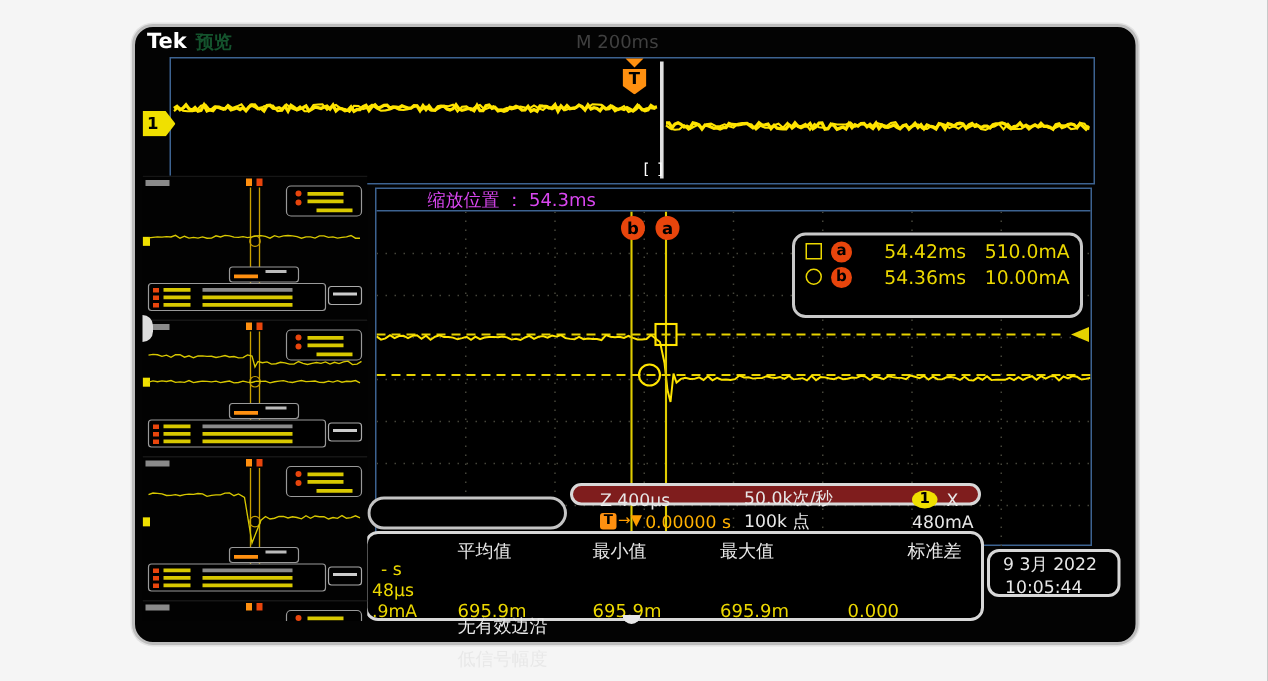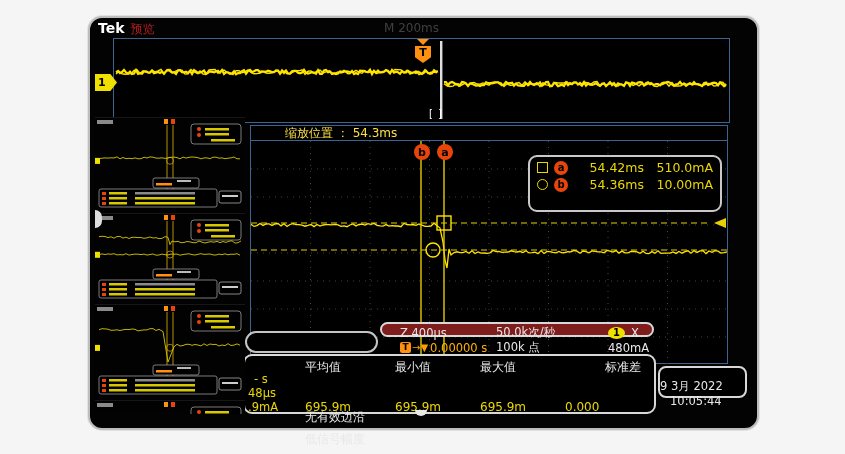--- a/index.html
+++ b/index.html
@@ -1,29 +1,29 @@
 <!DOCTYPE html>
 <html><head>
 <meta charset="utf-8">
 <style>
   html,body{margin:0;padding:0;background:#f5f5f5;font-family:"DejaVu Sans","Liberation Sans",sans-serif;}
   #stage{position:relative;width:845px;height:454px;background:#f5f5f5;overflow:hidden;}
   .abs{position:absolute;}
   #bezel{left:88px;top:16px;width:667px;height:410px;background:#030303;border:2px solid #bdbdbd;border-radius:14px;box-shadow:0 0 0 1px #e2e2e2;}
   .whitetxt{color:#404040;font-size:12px;white-space:nowrap;}
   #logo{left:98px;top:20px;color:#fff;font-size:14px;font-weight:bold;letter-spacing:0;}
-  #logo .mode{font-weight:normal;font-size:12px;color:#b91c1c;margin-left:6px;}
+  #logo .mode{font-weight:bold;font-size:12px;color:#14532d;margin-left:6px;}
   #m-timebase{left:384px;top:21px;}
   #overview{left:113px;top:38px;width:615px;height:83px;border:1px solid #3d6391;background:#000;}
   #ch1-tag{left:95px;top:74px;width:19px;height:17px;background:#f0e000;clip-path:polygon(0 0,70% 0,100% 50%,70% 100%,0 100%);color:#000;font-size:11px;font-weight:bold;text-align:left;padding-left:3px;line-height:17px;z-index:3;}
   #trig-triangle{left:417px;top:39px;width:0;height:0;border-left:6px solid transparent;border-right:6px solid transparent;border-top:6px solid #ff9010;}
   #trig-flag{left:415px;top:46px;width:16px;height:17px;background:#ff9010;clip-path:polygon(0 0,100% 0,100% 66%,50% 100%,0 66%);color:#000;font-weight:bold;font-size:11px;text-align:center;line-height:14px;}
   #zoom-bracket{left:429px;top:108px;color:#fff;font-size:10px;letter-spacing:1px;}
   #mainwin{left:250px;top:125px;width:478px;height:239px;border:1px solid #3d6391;background:#000;box-sizing:border-box;}
-  #mainwin-title{height:14px;border-bottom:1px solid #3d6391;color:#fde047;font-size:12px;padding-left:34px;line-height:14px;}
+  #mainwin-title{height:14px;border-bottom:1px solid #3d6391;color:#d946ef;font-size:12px;padding-left:34px;line-height:14px;}
   #grid-svg{position:absolute;left:0;top:15px;}
   #readout-box{left:528px;top:155px;width:194px;height:57px;background:#000;border:2px solid #c9c9c9;border-radius:9px;box-sizing:border-box;padding:2px 7px 2px 7px;z-index:3;}
   .ro-row{display:flex;align-items:center;height:17px;font-size:12.5px;color:#ecd800;}
   .ro-icon{width:11px;height:11px;border:1.5px solid #ecd800;box-sizing:border-box;margin-right:6px;flex:0 0 auto;}
   .ro-icon.circle{border-radius:50%;}
   .badge{width:14px;height:14px;border-radius:50%;background:#e8450c;color:#000;font-size:10px;font-weight:bold;text-align:center;line-height:14px;flex:0 0 auto;}
   .ro-time{width:76px;text-align:right;}
   .ro-amp{flex:1;text-align:right;}
   .ro-spacer{width:31px;flex:0 0 auto;}
   #zbox{left:380px;top:322px;width:274px;height:15px;background:#7f1d1d;border:2px solid #d8d8d8;border-radius:9px;box-sizing:border-box;display:grid;grid-template-columns:96px 112px 1fr;grid-template-rows:1fr 1fr;padding:1px 18px;font-size:11.5px;color:#e8e8e8;z-index:4;}
@@ -31,21 +31,21 @@
   #ch-badge-1{width:17px;height:12px;border-radius:50%;background:#f0e000;color:#000;font-size:10px;font-weight:bold;text-align:center;line-height:12px;margin-right:6px;}
   .t-ico{width:11px;height:11px;background:#ff9010;color:#000;font-size:9px;font-weight:bold;text-align:center;line-height:11px;border-radius:2px;margin-right:1px;}
   .orange{color:#ff9d00;font-size:10px;}
   .delaytxt{color:#ffb000;margin-left:2px;}
   #emptybox{left:245px;top:331px;width:133px;height:22px;background:#000;border:2px solid #c4c4c4;border-radius:11px;box-sizing:border-box;z-index:2;}
   #tablebox{left:243px;top:354px;width:413px;height:60px;background:#000;border:2px solid #d8d8d8;border-radius:9px;box-sizing:border-box;z-index:3;}
   .th{position:absolute;font-size:12px;color:#e8e8e8;white-space:nowrap;}
   .tv{position:absolute;font-size:12px;color:#ecd800;white-space:nowrap;}
   #tab-notch{left:415px;top:410px;width:12px;height:6px;background:#e8e8e8;border-radius:0 0 6px 6px;z-index:4;}
   #clockbox{left:658px;top:366px;width:89px;height:32px;background:#000;border:2px solid #d8d8d8;border-radius:8px;box-sizing:border-box;font-size:11.5px;color:#e8e8e8;z-index:3;}
-  #clock-date{text-align:left;padding:1px 5px 0 0;margin-top:10px;}
+  #clock-date{text-align:center;padding:1px 5px 0 0;}
   #clock-time{padding-left:10px;}
   #thumbs{left:95px;top:117px;width:150px;height:297px;overflow:hidden;z-index:5;}
   .thumb{position:relative;width:150px;background:#020202;border-top:1px solid #161616;}
   #scrolltab{left:95px;top:210px;width:7px;height:18px;background:#ddd;border-radius:0 9px 9px 0;z-index:6;}
 </style>
 </head>
 <body>
 
 <div id="stage">
   <div id="bezel" class="abs"></div>

